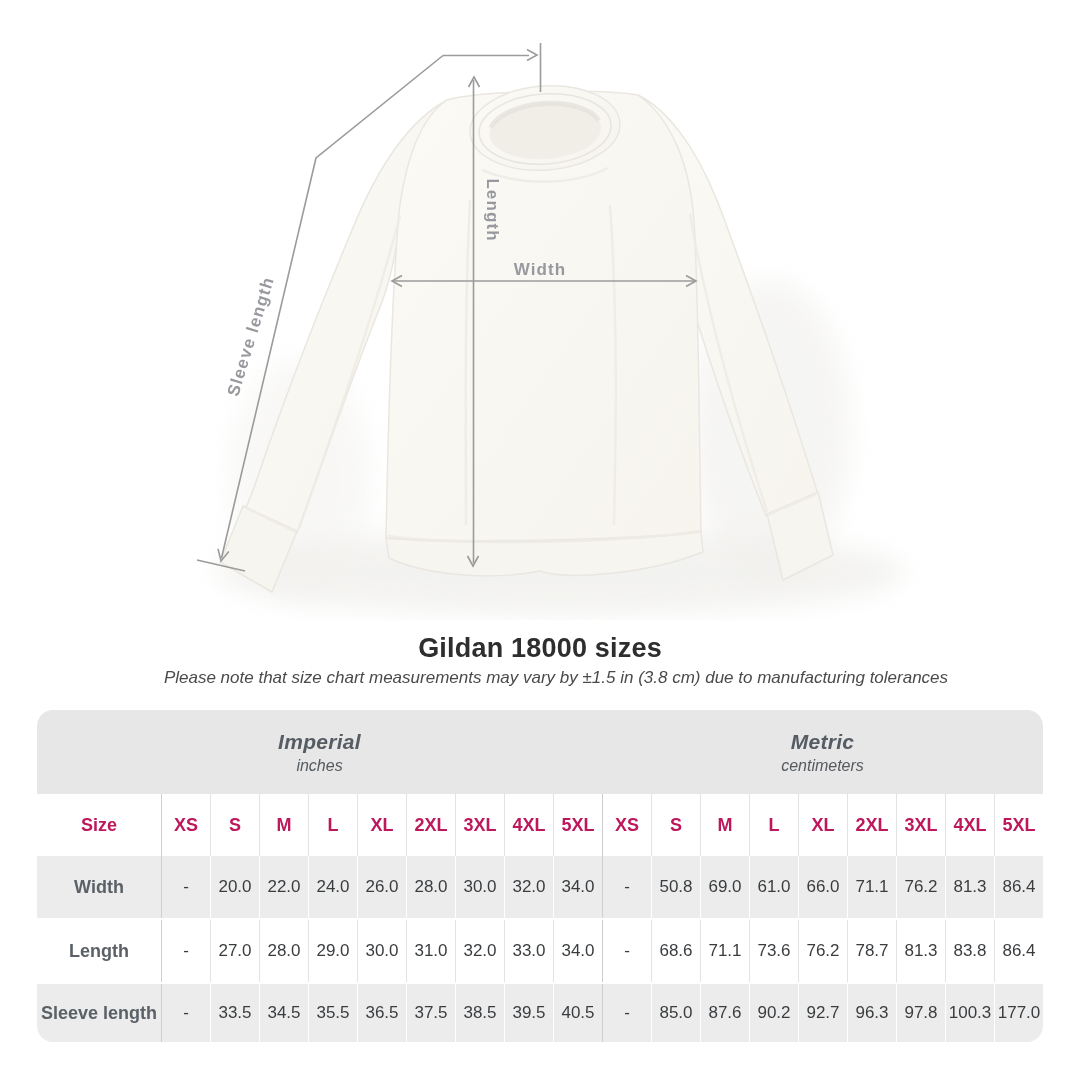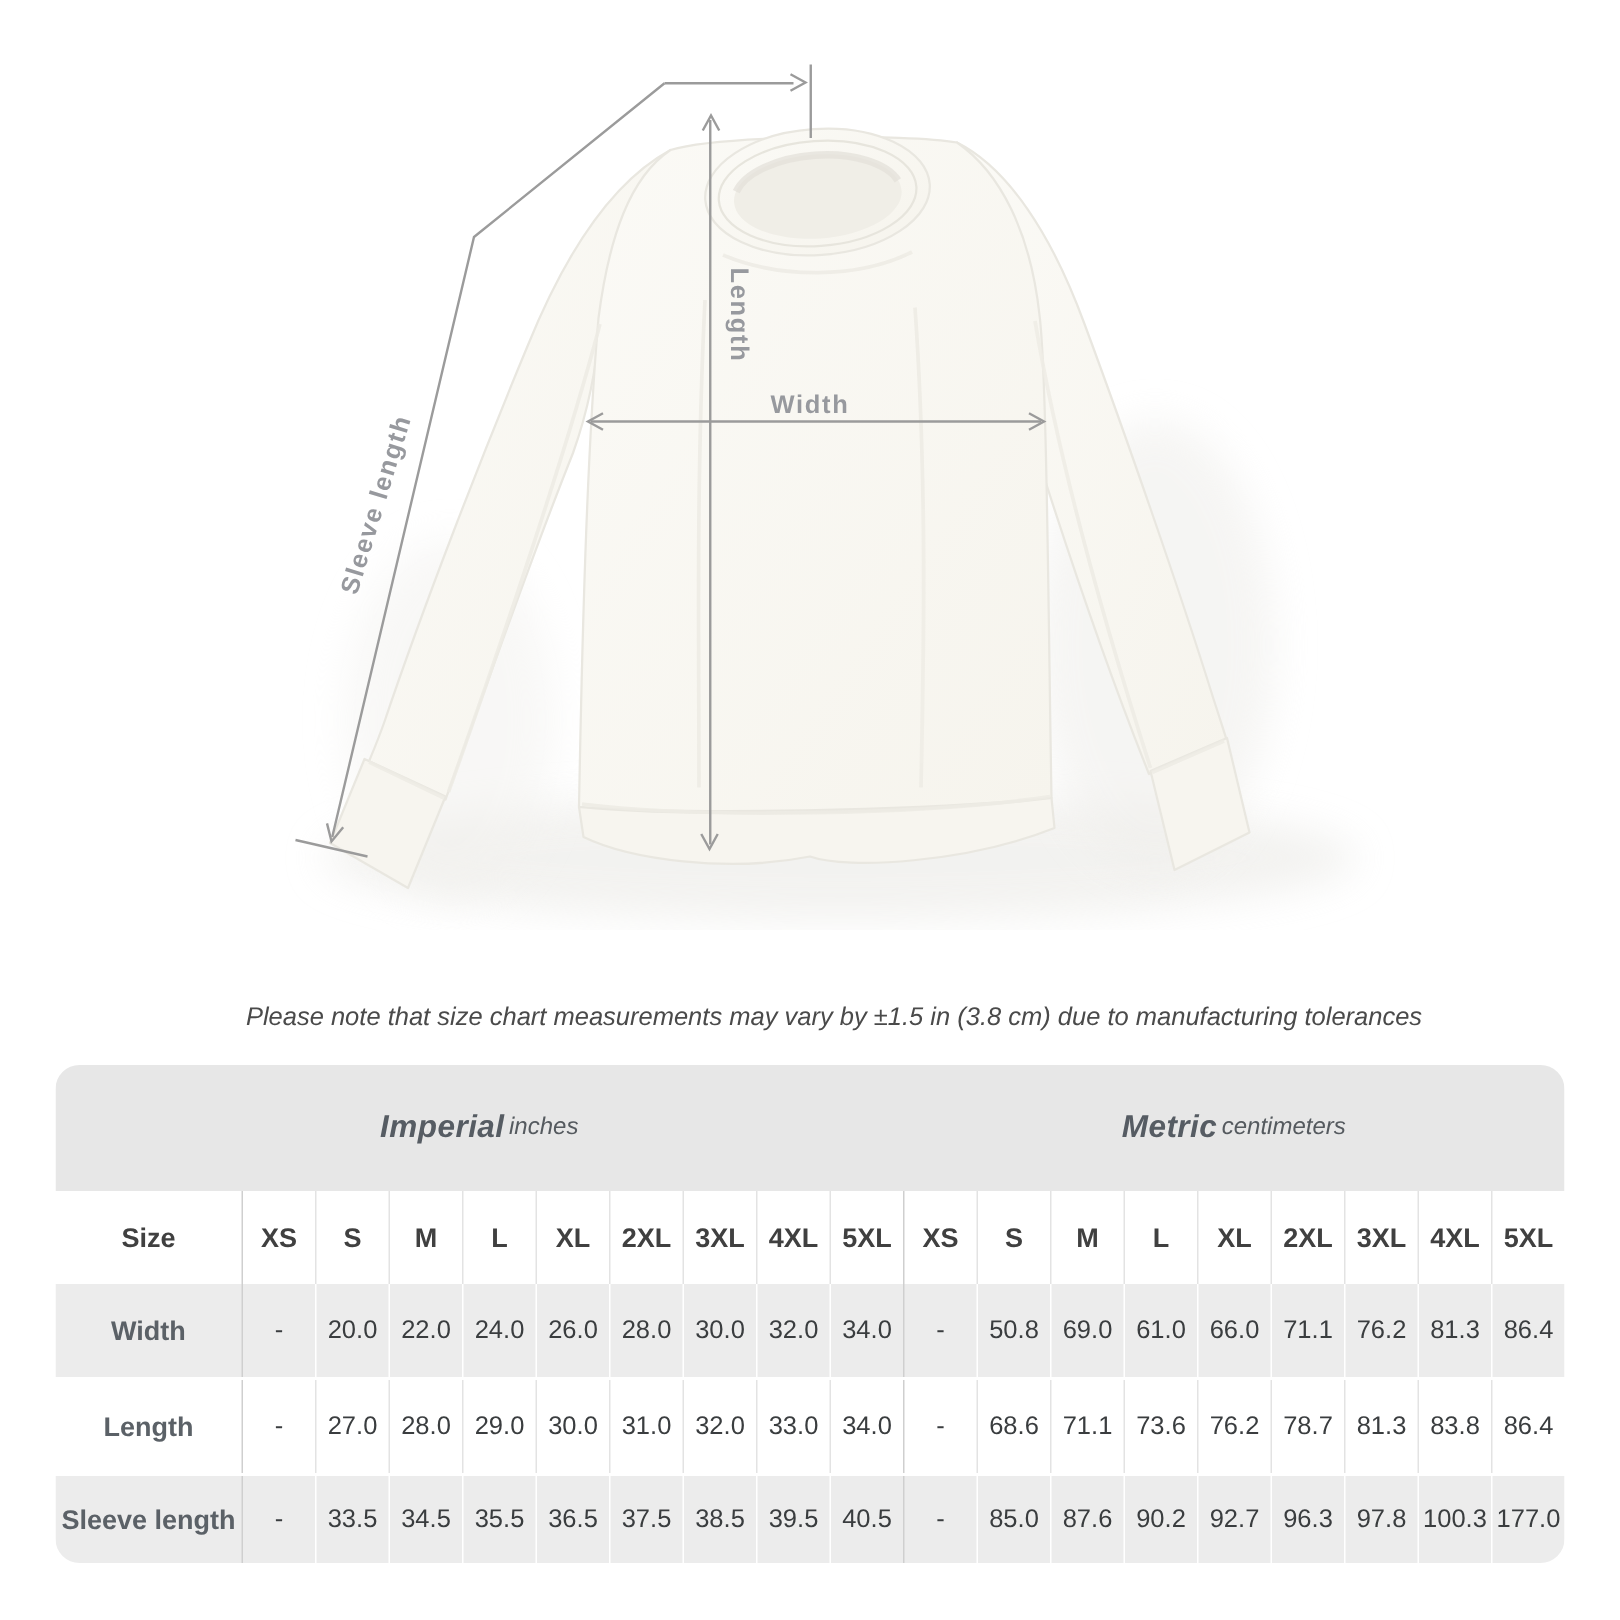--- a/index.html
+++ b/index.html
@@ -23,21 +23,21 @@
     position:absolute;top:668px;left:0;width:1080px;text-align:center;
     font-size:17px;font-style:italic;color:#4a4a4a;padding-left:16px;
   }
 
   
   .table-wrap{
     position:absolute;top:710px;left:37px;width:1006px;
     border-radius:16px;overflow:hidden;background:#ffffff;
   }
   .unit-band{display:flex;background:#e7e7e7;height:84px;}
-  .unit-group{display:flex;justify-content:center;align-items:center;gap:3px;}
+  .unit-group{display:flex;flex-direction:column;justify-content:center;align-items:center;gap:3px;}
   .unit-group.imperial{width:565px;}
   .unit-group.metric{width:441px;}
   .unit-label{font-size:21px;font-weight:bold;font-style:italic;color:#565c63;letter-spacing:.3px;}
   .unit-sub{font-size:16px;font-style:italic;color:#555a5f;}
 
   .trow{
     display:grid;
     grid-template-columns:124px repeat(18,49px);
     align-items:stretch;
   }
@@ -49,21 +49,21 @@
 
   .cell{
     display:flex;align-items:center;justify-content:center;
     border-left:1px solid transparent;
     font-size:17px;color:#3a3d3f;white-space:nowrap;
   }
   .row-head .cell,.row-white .cell{border-left-color:#e3e3e3;}
   .row-gray .cell{border-left-color:#ffffff;}
   .trow .cell.strong{border-left-color:#cfcfcf;}
   .trow .cell:first-child{border-left:none;}
-  .cell.headlab{font-weight:bold;color:#404040;font-size:18px;}
+  .cell.headlab{font-weight:bold;color:#be185d;font-size:18px;}
   .cell.rowlabel{font-weight:bold;color:#5b6167;font-size:18px;}
 
   
   .dim-label{
     font-family:"Liberation Sans","DejaVu Sans",sans-serif;
     font-size:17px;font-weight:bold;fill:#97999e;letter-spacing:1.1px;
   }
 </style>
 </head>
 <body>
@@ -149,20 +149,21 @@
         <polyline points="402,275.5 392,281 402,286.5"></polyline>
         <polyline points="686,275.5 696,281 686,286.5"></polyline>
       </g>
     </g>
 
     <text class="dim-label" transform="translate(487,210) rotate(90)" text-anchor="middle">Length</text>
     <text class="dim-label" x="540" y="275" text-anchor="middle">Width</text>
     <text class="dim-label" transform="translate(256,338) rotate(-73)" text-anchor="middle">Sleeve length</text>
   </svg>
 
+  <div class="title">Gildan 18000 sizes</div>
   <div class="subtitle">Please note that size chart measurements may vary by ±1.5 in (3.8 cm) due to manufacturing tolerances</div>
 
   <div class="table-wrap">
 
     <div class="unit-band">
       <div class="unit-group imperial">
         <div class="unit-label">Imperial</div>
         <div class="unit-sub">inches</div>
       </div>
       <div class="unit-group metric">

